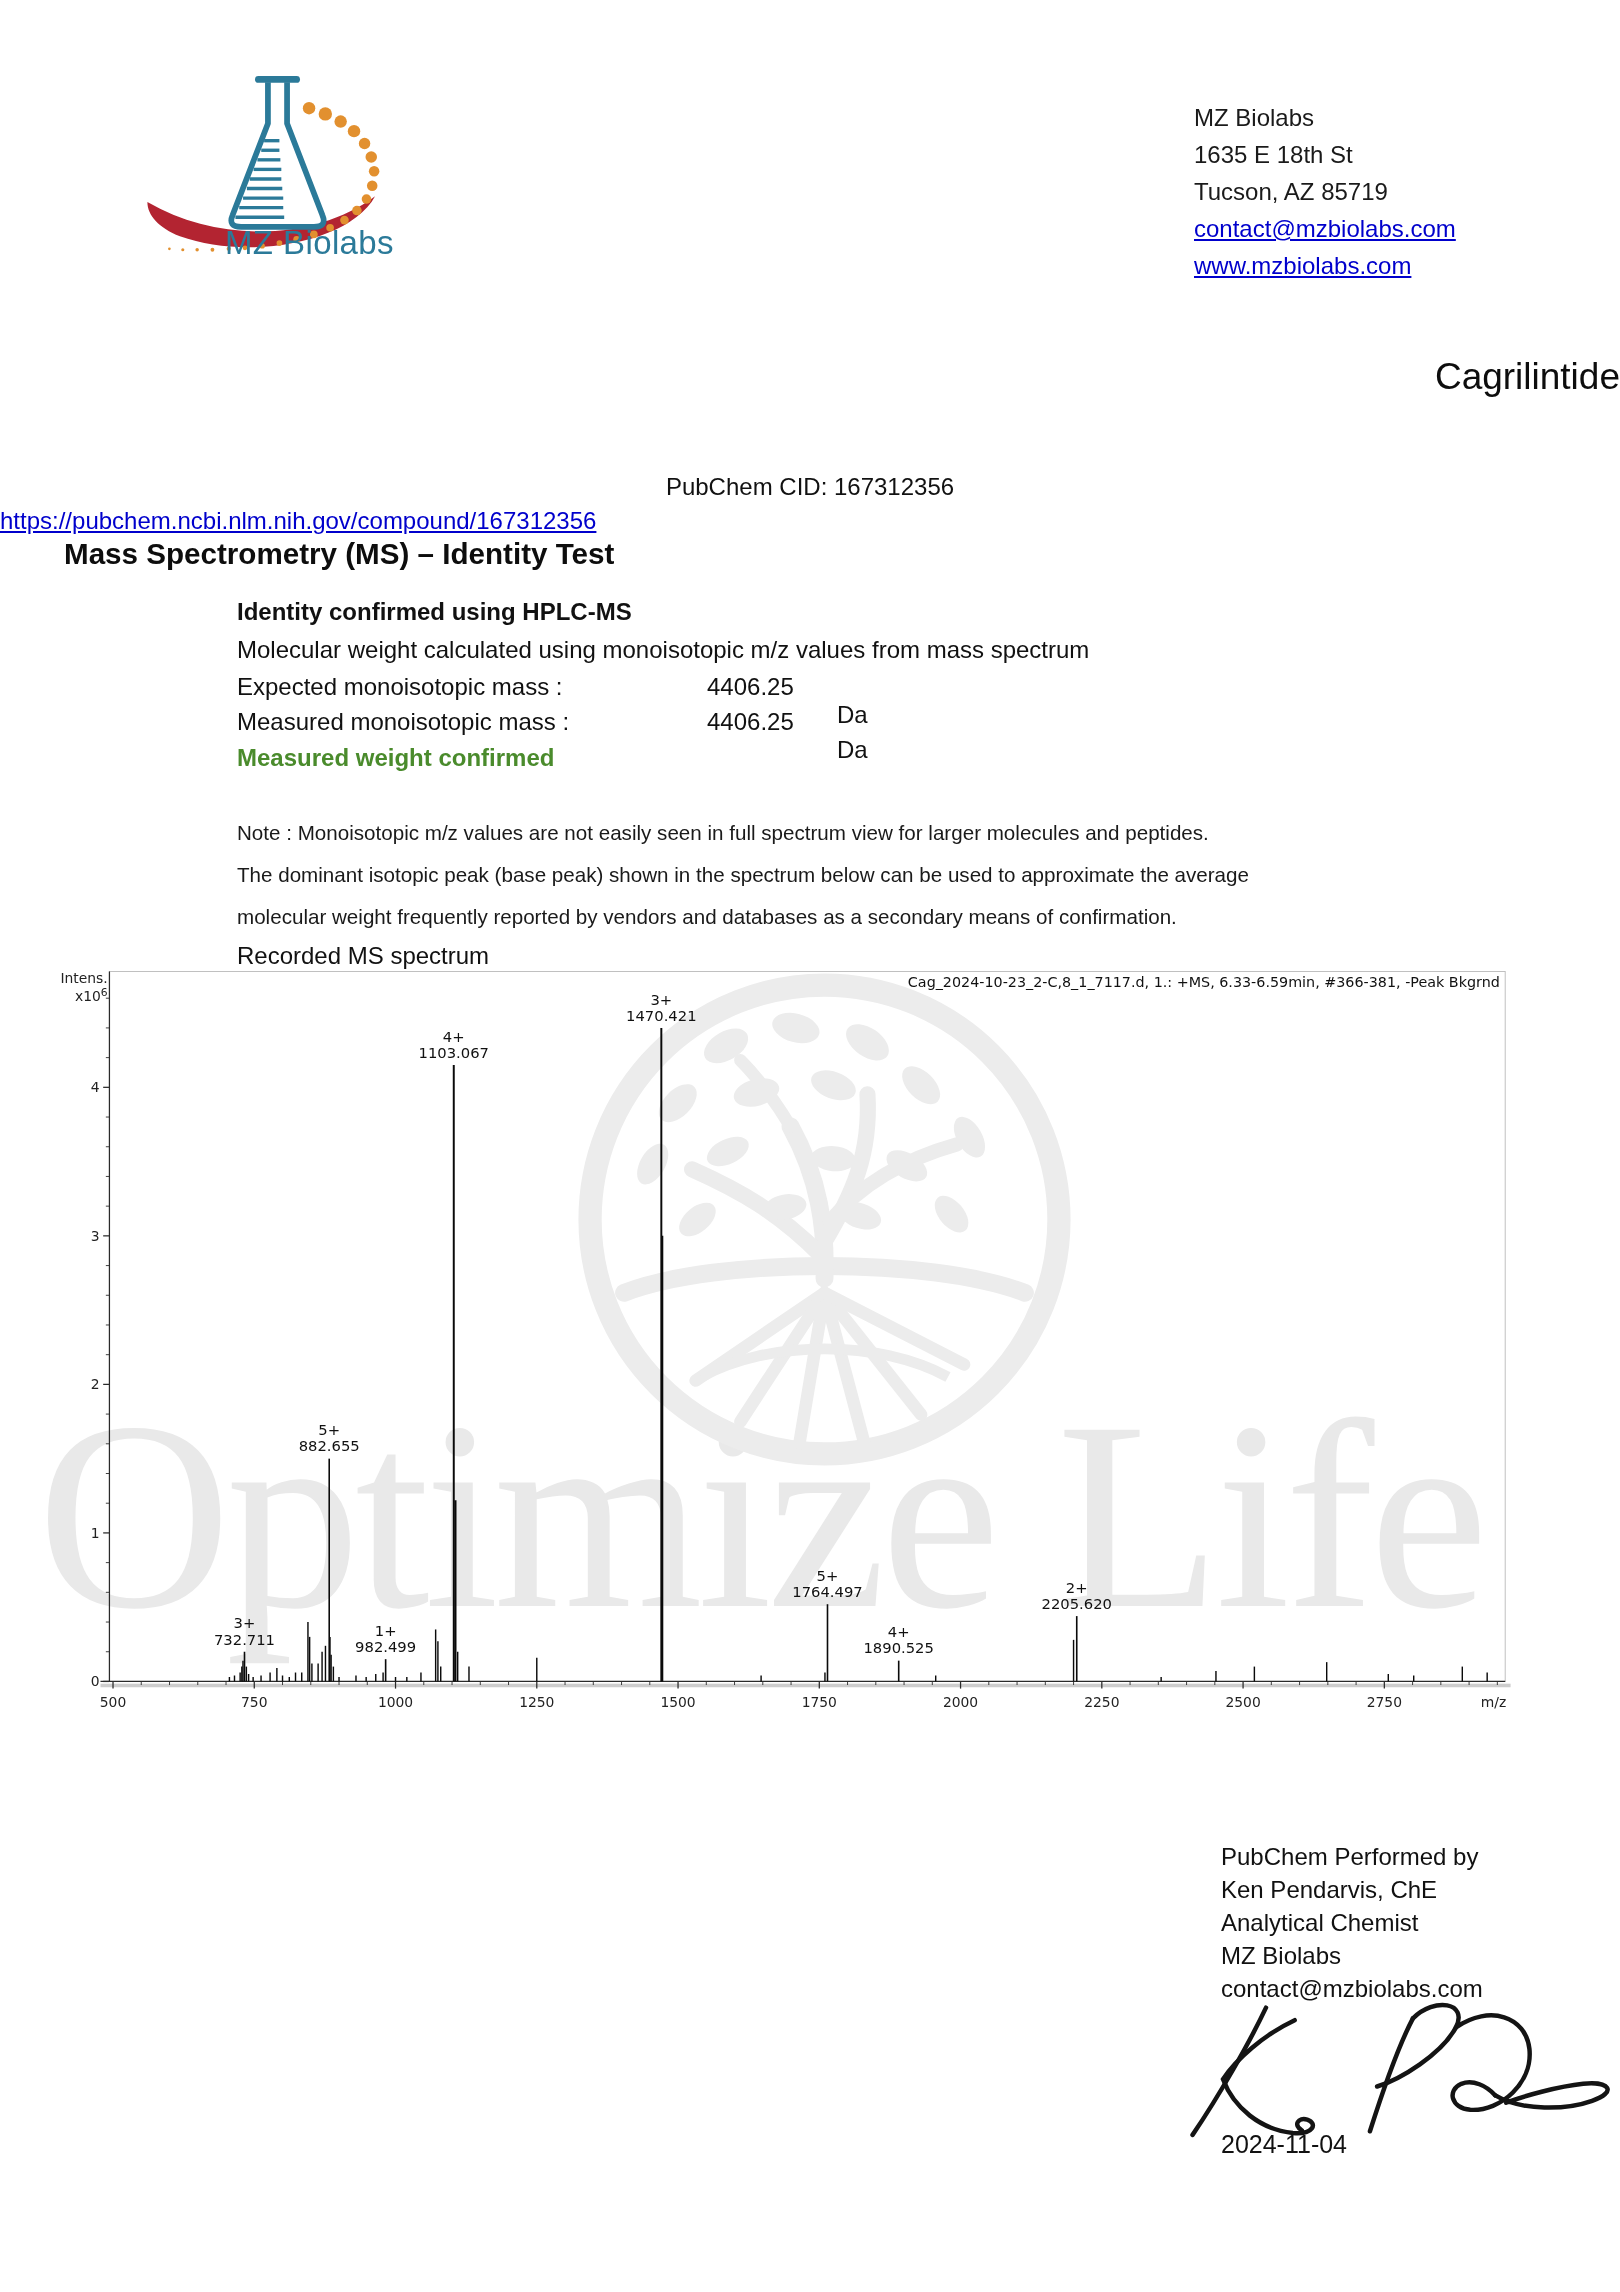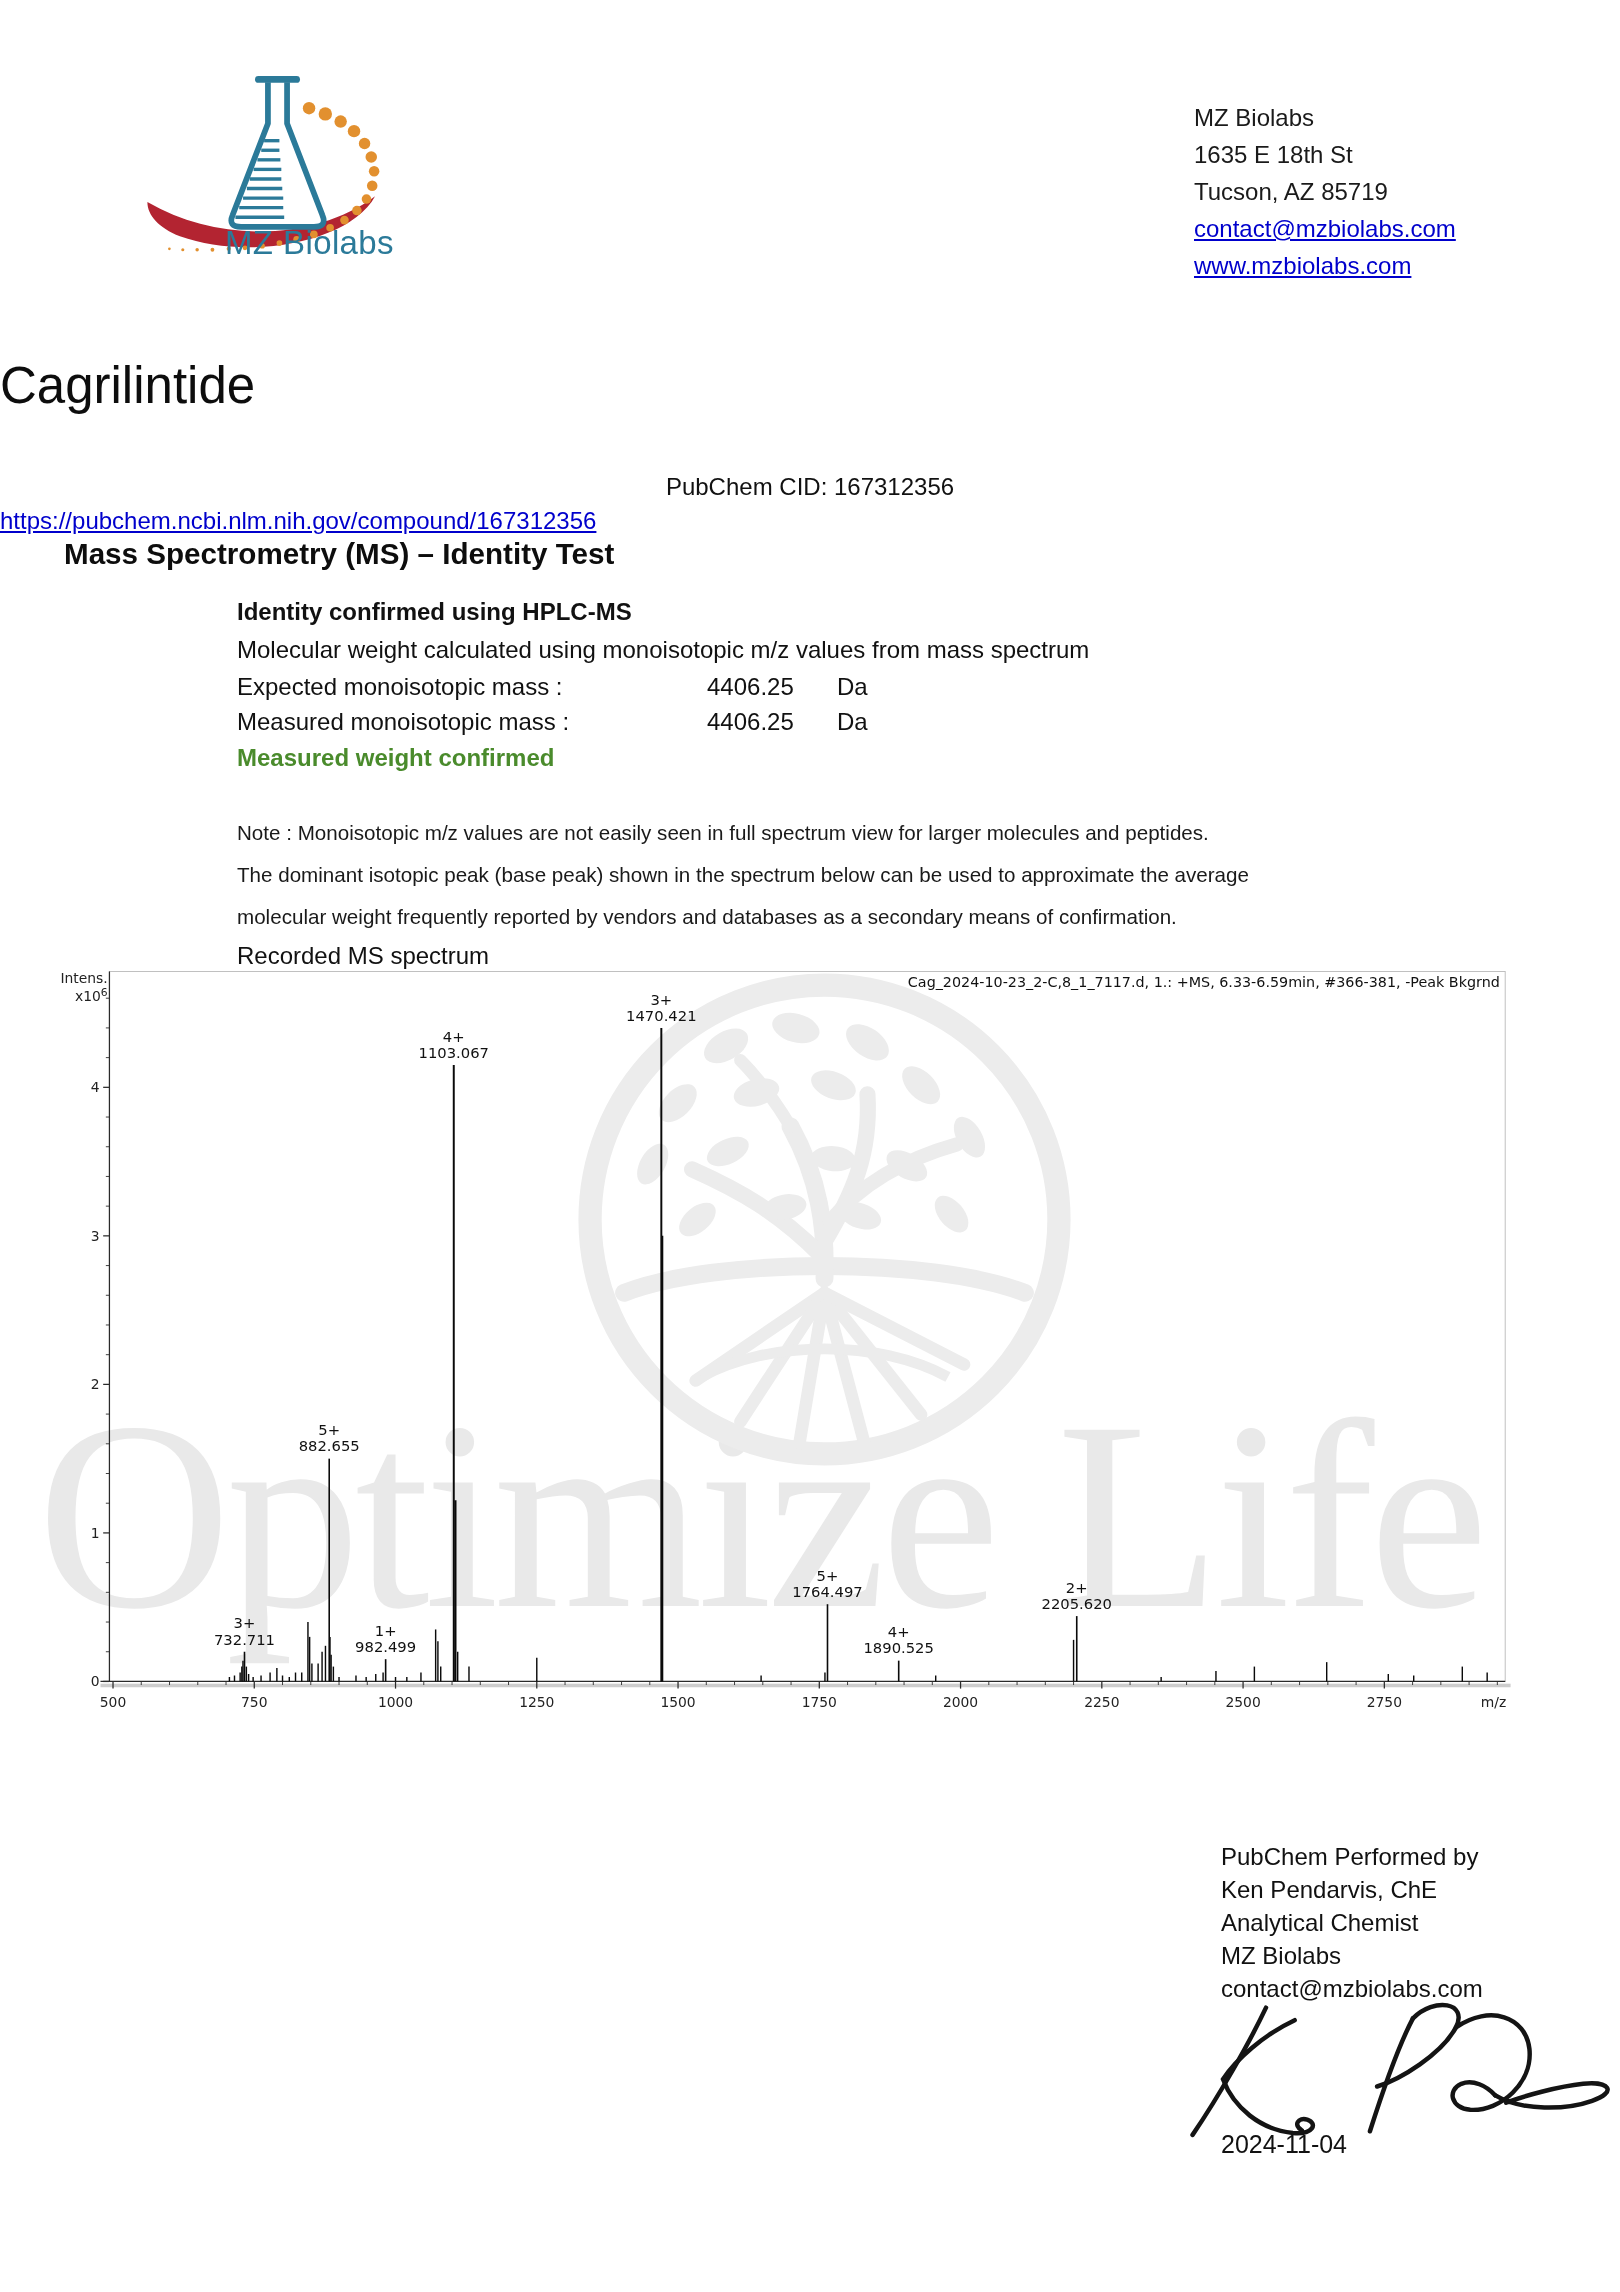--- a/index.html
+++ b/index.html
@@ -11,32 +11,32 @@
   .abs { position:absolute; }
 
   
   #logo-block { left:134px; top:64px; width:287px; height:206px; }
   #logo-text { left:184px; top:224px; width:251px; text-align:center;
     font-size:33px; color:#2b7a99; letter-spacing:0.4px; }
   #contact-block { left:1194px; top:99px; font-size:24px; line-height:37px; color:#1a1a1a; }
   #contact-block a, .linklike { color:#0000cc; text-decoration:underline; cursor:pointer; }
 
   
-  #doc-title { left:0; top:356px; width:1620px; text-align:left; font-size:51px; color:#0d0d0d; }
+  #doc-title { left:0; top:356px; width:1620px; text-align:right; font-size:37px; color:#0d0d0d; }
   #pubchem-cid { left:0; top:473px; width:1620px; text-align:center; font-size:24px; }
   #pubchem-url { left:0; top:507px; width:1620px; text-align:left; font-size:24px; }
 
   
   #ms-heading { left:64px; top:537px; font-size:29.6px; font-weight:bold; color:#0d0d0d; }
   #ms-identity { left:237px; top:598px; font-size:24px; font-weight:bold; }
   #ms-method { left:237px; top:636px; font-size:24px; }
   .mass-row { left:237px; font-size:24px; display:flex; }
   .mass-row .lbl { width:470px; }
   .mass-row .val { width:130px; }
-  .mass-row .unit { width:72px; }
+  .mass-row .unit { width:72px;margin-top:28px; }
   #mass-row-0 { top:673px; }
   #mass-row-1 { top:708px; }
   #ms-result { left:237px; top:744px; font-size:24px; font-weight:bold; }
   .note-line { left:237px; font-size:20.6px; color:#1a1a1a; }
   #note-0 { top:821px; }
   #note-1 { top:863px; }
   #note-2 { top:905px; }
   #spectrum-caption { left:237px; top:942px; font-size:24px; }
 
   

